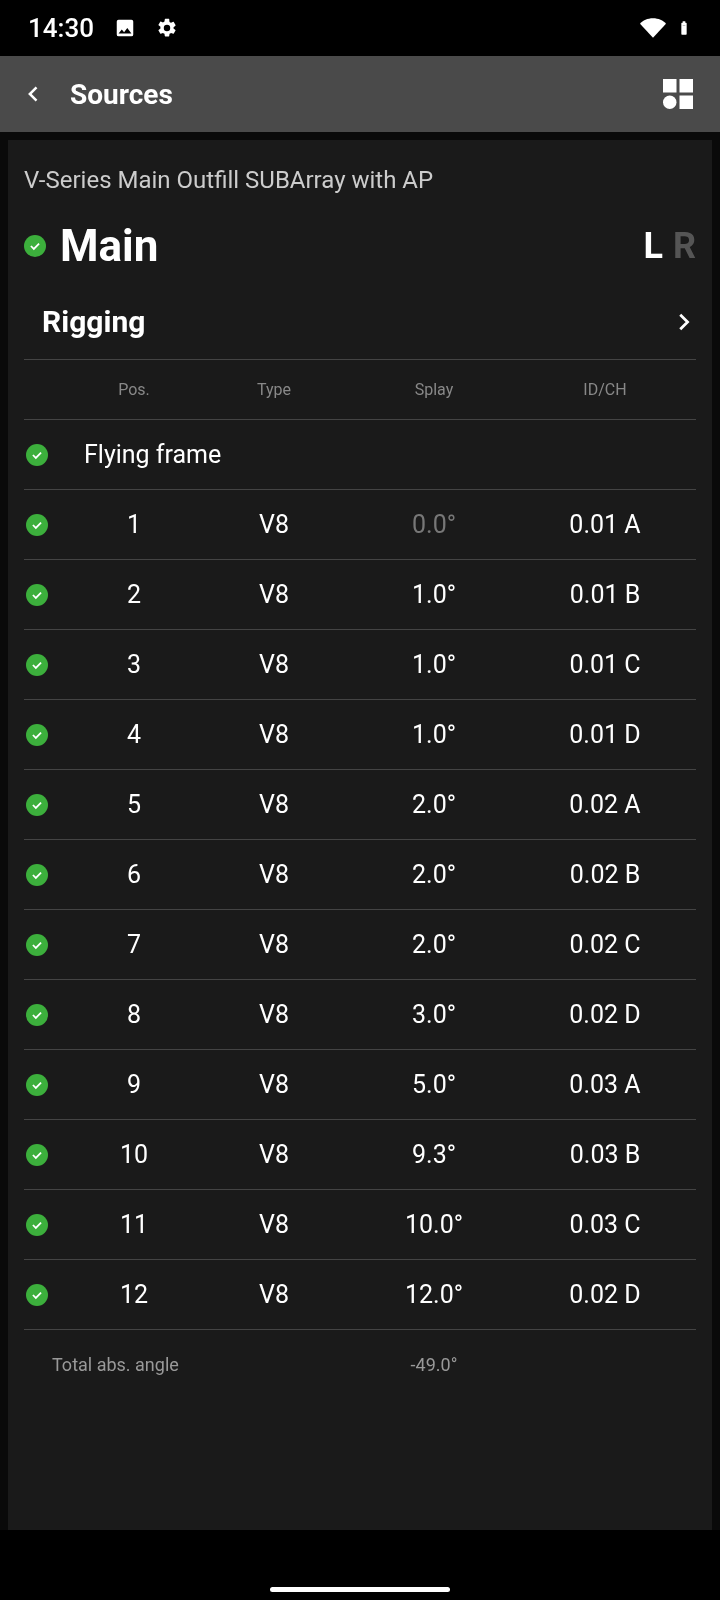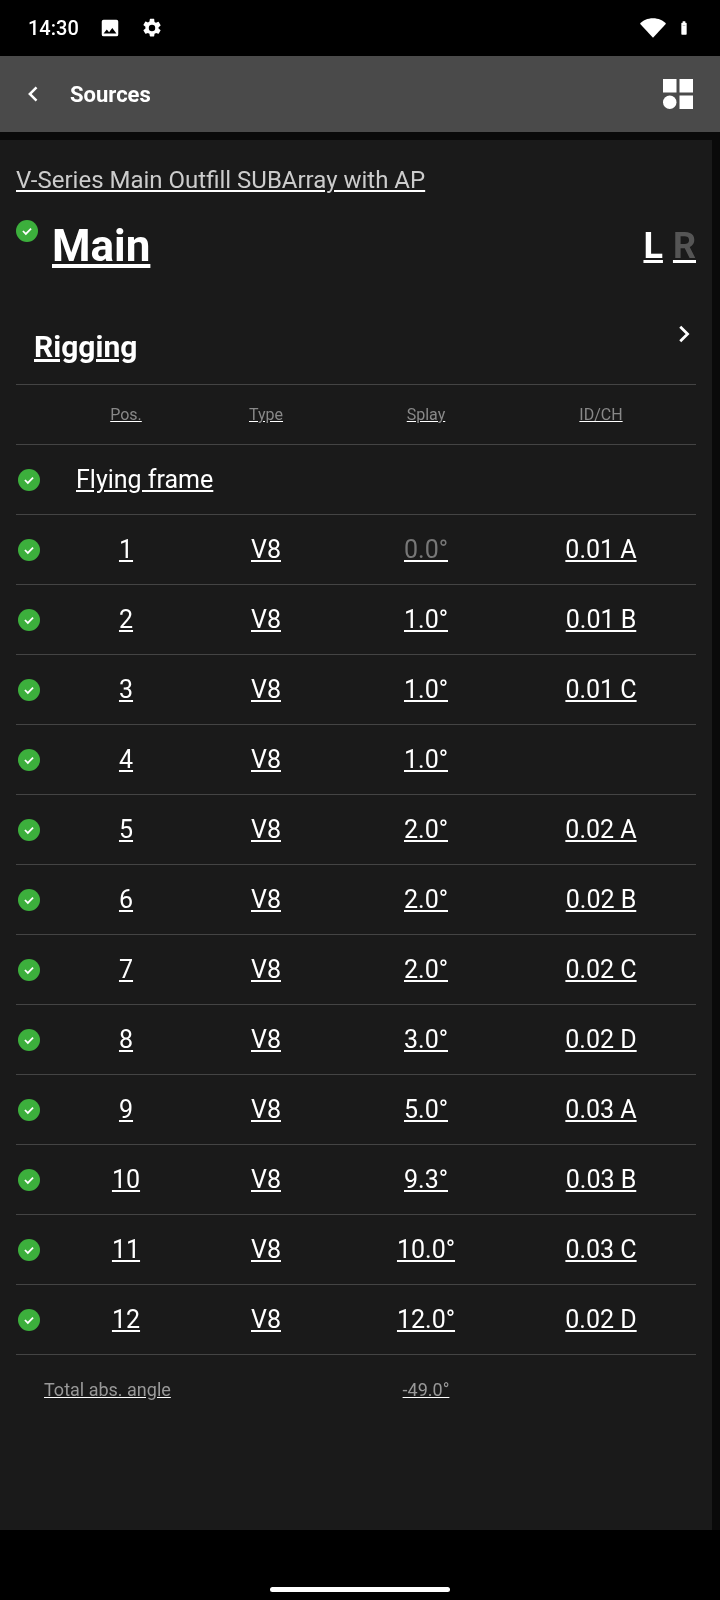--- a/index.html
+++ b/index.html
@@ -19,21 +19,21 @@
       justify-content: space-between;
       padding: 0 28px;
     }
     .status-left {
       display: flex;
       align-items: center;
       gap: 20px;
     }
     .status-time {
       color: #fff;
-      font-size: 20px;
+      font-size: 26px;
       font-weight: 500;
       text-align: right;
     }
     .status-icon {
       width: 22px;
       height: 22px;
       fill: #fff;
     }
     .status-right {
       display: flex;
@@ -54,53 +54,53 @@
       gap: 26px;
     }
     .back-icon {
       width: 20px;
       height: 20px;
       fill: none;
       stroke: #fff;
       stroke-width: 3;
     }
     .app-title {
-      font-size: 22px;
+      font-size: 28px;
       font-weight: 700;
       color: #fff;
     }
     .grid-icon {
       width: 36px;
       height: 36px;
       fill: #fff;
     }
     .content {
       background: #0a0a0a;
-      padding: 8px 8px 0 0;
-      text-decoration: underline;
+      padding: 8px 8px 0 8px;
     }
     .panel {
       background: #1a1a1a;
       padding: 26px 16px 16px 16px;
       min-height: 1390px;
     }
     .breadcrumb {
       font-size: 24px;
       color: #ccc;
       font-weight: 400;
       margin-bottom: 26px;
     }
     .title-row {
       display: flex;
       align-items: center;
       justify-content: space-between;
       margin-bottom: 24px;
     }
     .title-left {
       display: flex;
+      align-items: center;
       gap: 14px;
     }
     .check-badge {
       width: 22px;
       height: 22px;
       border-radius: 50%;
       background: #3caf3c;
       display: flex;
       align-items: center;
       justify-content: center;
@@ -129,21 +129,20 @@
       display: flex;
       align-items: center;
       justify-content: space-between;
       padding: 8px 2px 20px 2px;
       border-bottom: 1px solid #444;
     }
     .section-title {
       font-size: 30px;
       font-weight: 700;
       padding-left: 16px;
-      margin-top: 25px;
     }
     .chevron-right {
       width: 22px;
       height: 22px;
       fill: none;
       stroke: #fff;
       stroke-width: 3;
     }
     .table-header {
       display: flex;
@@ -324,20 +323,21 @@
     <div class="col-status">
       <div class="check-badge">
         <svg viewBox="0 0 24 24">
                 <polyline points="5 12 10 17 19 8"></polyline>
               </svg>
       </div>
     </div>
     <div class="col-pos">4</div>
     <div class="col-type">V8</div>
     <div class="col-splay ">1.0°</div>
+    <div class="col-idch">0.01 D</div>
   </div>
         <div class="data-row">
     <div class="col-status">
       <div class="check-badge">
         <svg viewBox="0 0 24 24">
                 <polyline points="5 12 10 17 19 8"></polyline>
               </svg>
       </div>
     </div>
     <div class="col-pos">5</div>

